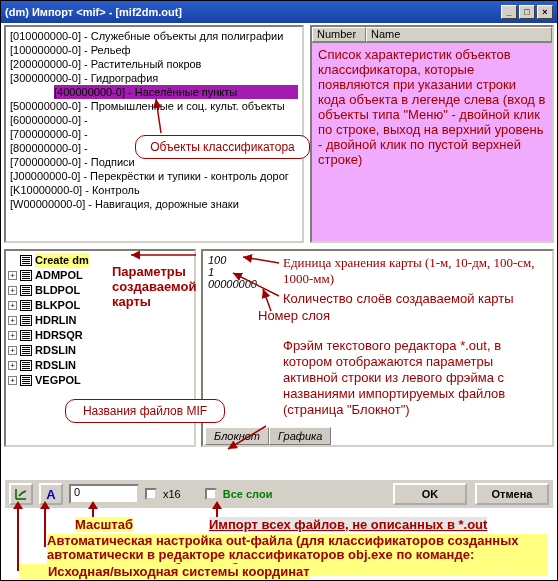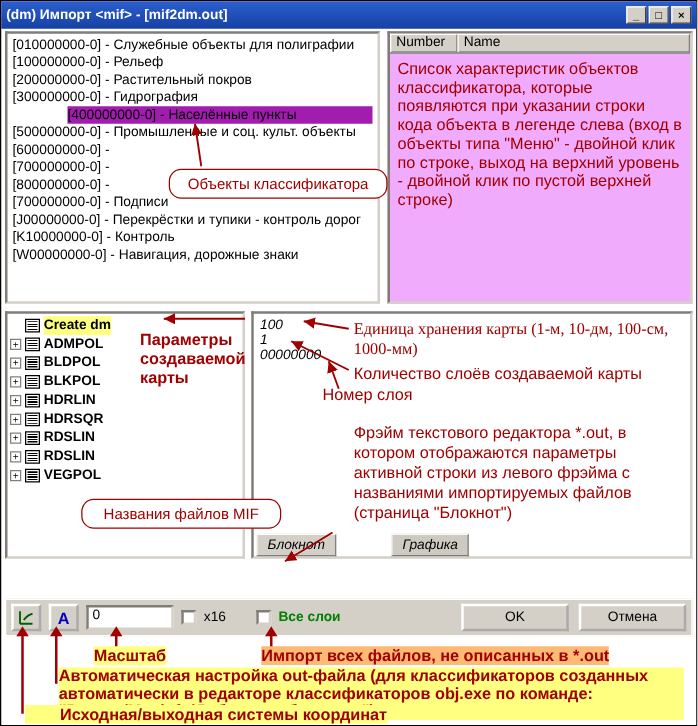--- a/index.html
+++ b/index.html
@@ -20,30 +20,30 @@
   .tree { position:absolute; left:3px; top:0; width:192px; height:198px; border:2px inset #d4d0c8; background:#fff; padding:2px 2px; line-height:15px;}
   .tree .trow { display:flex; align-items:center; gap:3px;}
   .expander { width:9px; height:9px; border:1px solid #808080; background:#fff; font-size:8px; line-height:7px; text-align:center; color:#000;}
   .ficon { width:12px; height:11px; background:#fff; border:1px solid #000;}
   .ficon::after{content:"";display:block;margin:1px;height:7px;background:repeating-linear-gradient(#000 0 1px,#fff 1px 2px);}
   .tree .hlt { background:#ffff80; font-weight:bold;}
   .rpanel { position:absolute; left:200px; right:3px; top:0; height:198px; border:2px inset #d4d0c8; background:#fff;font-style:italic;}
   .rbody { position:absolute; left:0; right:0; top:0; bottom:20px; overflow:auto; padding:3px 5px;}
   .tabbar { position:absolute; left:2px; bottom:0; height:19px; display:flex; align-items:flex-end;}
   .tab { background:#d4d0c8; border:1px solid #808080; border-top-color:#fff; border-left-color:#fff; padding:2px 8px; font-size:11px; margin-right:0; }
-  .tab:not(.active){ filter:brightness(0.97);margin-left:44px;}
+  .tab:not(.active){ filter:brightness(0.97);}
   .bottombar { position:absolute; left:3px; right:3px; top:478px; height:30px; background:#d4d0c8; display:flex; align-items:center; padding:2px 4px; gap:6px; border:1px solid #fff;}
   .btn3d { background:#d4d0c8; border:2px outset #fff; height:22px; display:inline-flex; align-items:center; justify-content:center; font-size:11px;}
   .iconbtn { width:24px;}
   .numbox { width:70px; height:20px; border:2px inset #d4d0c8; background:#fff; padding:0 3px; text-align:left;}
   .chk { width:12px; height:12px; border:2px inset #d4d0c8; background:#fff; display:inline-block;}
   .lbl { font-size:11px;}
   .green { color:#008000; font-weight:bold;}
   .okcan { margin-left:auto; display:flex; gap:8px;}
-  .okcan .btn3d { width:86px;}
+  .okcan .btn3d { width:74px;font-weight:bold;}
   .callout { position:absolute; border:1px solid #a00000; border-radius:10px; background:#fff; color:#a00000; padding:4px 8px; font-size:12px; text-align:center;margin-left:36px;}
   .ann { position:absolute; color:#a00000; font-size:13px; font-weight:bold;}
   svg.ov { position:absolute; left:0; top:0; pointer-events:none;}
   .descr { color:#a00000; font-size:13px; line-height:15px; padding:4px 6px;}
   .redtxt { position:absolute; color:#a00000; font-size:13px;}
 </style>
 </head>
 <body>
 
 <div class="wrap">
@@ -191,16 +191,16 @@
     <polygon points="12,508 22,508 17,500" fill="#a00000"></polygon>
     <line x1="44" y1="506" x2="44" y2="546" stroke="#a00000" stroke-width="2"></line>
     <polygon points="39,508 49,508 44,500" fill="#a00000"></polygon>
     <line x1="92" y1="506" x2="92" y2="524" stroke="#a00000" stroke-width="2"></line>
     <polygon points="87,508 97,508 92,500" fill="#a00000"></polygon>
     <line x1="216" y1="506" x2="216" y2="524" stroke="#a00000" stroke-width="2"></line>
     <polygon points="211,508 221,508 216,500" fill="#a00000"></polygon>
   </svg>
 
   <div class="ann" style="left:74px; top:516px; background:#ffff80;">Масштаб</div>
-  <div class="ann" style="left:208px; top:516px; background:#fdba74;">Импорт всех файлов, не описанных в *.out</div>
+  <div class="ann" style="left:208px; top:516px; background:#e5e5e5;text-decoration:underline;">Импорт всех файлов, не описанных в *.out</div>
   <div class="ann" style="left:46px; top:533px; width:500px; background:#ffff80; line-height:14px;">Автоматическая настройка out-файла (для классификаторов созданных автоматически в редакторе классификаторов obj.exe по команде: "Разное/Mapinfo/Добавить объекты...")</div>
   <div class="ann" style="left:19px; top:563px; background:#ffff80;padding-left:28px;">Исходная/выходная системы координат</div>
 </div>
 
 </body></html>

